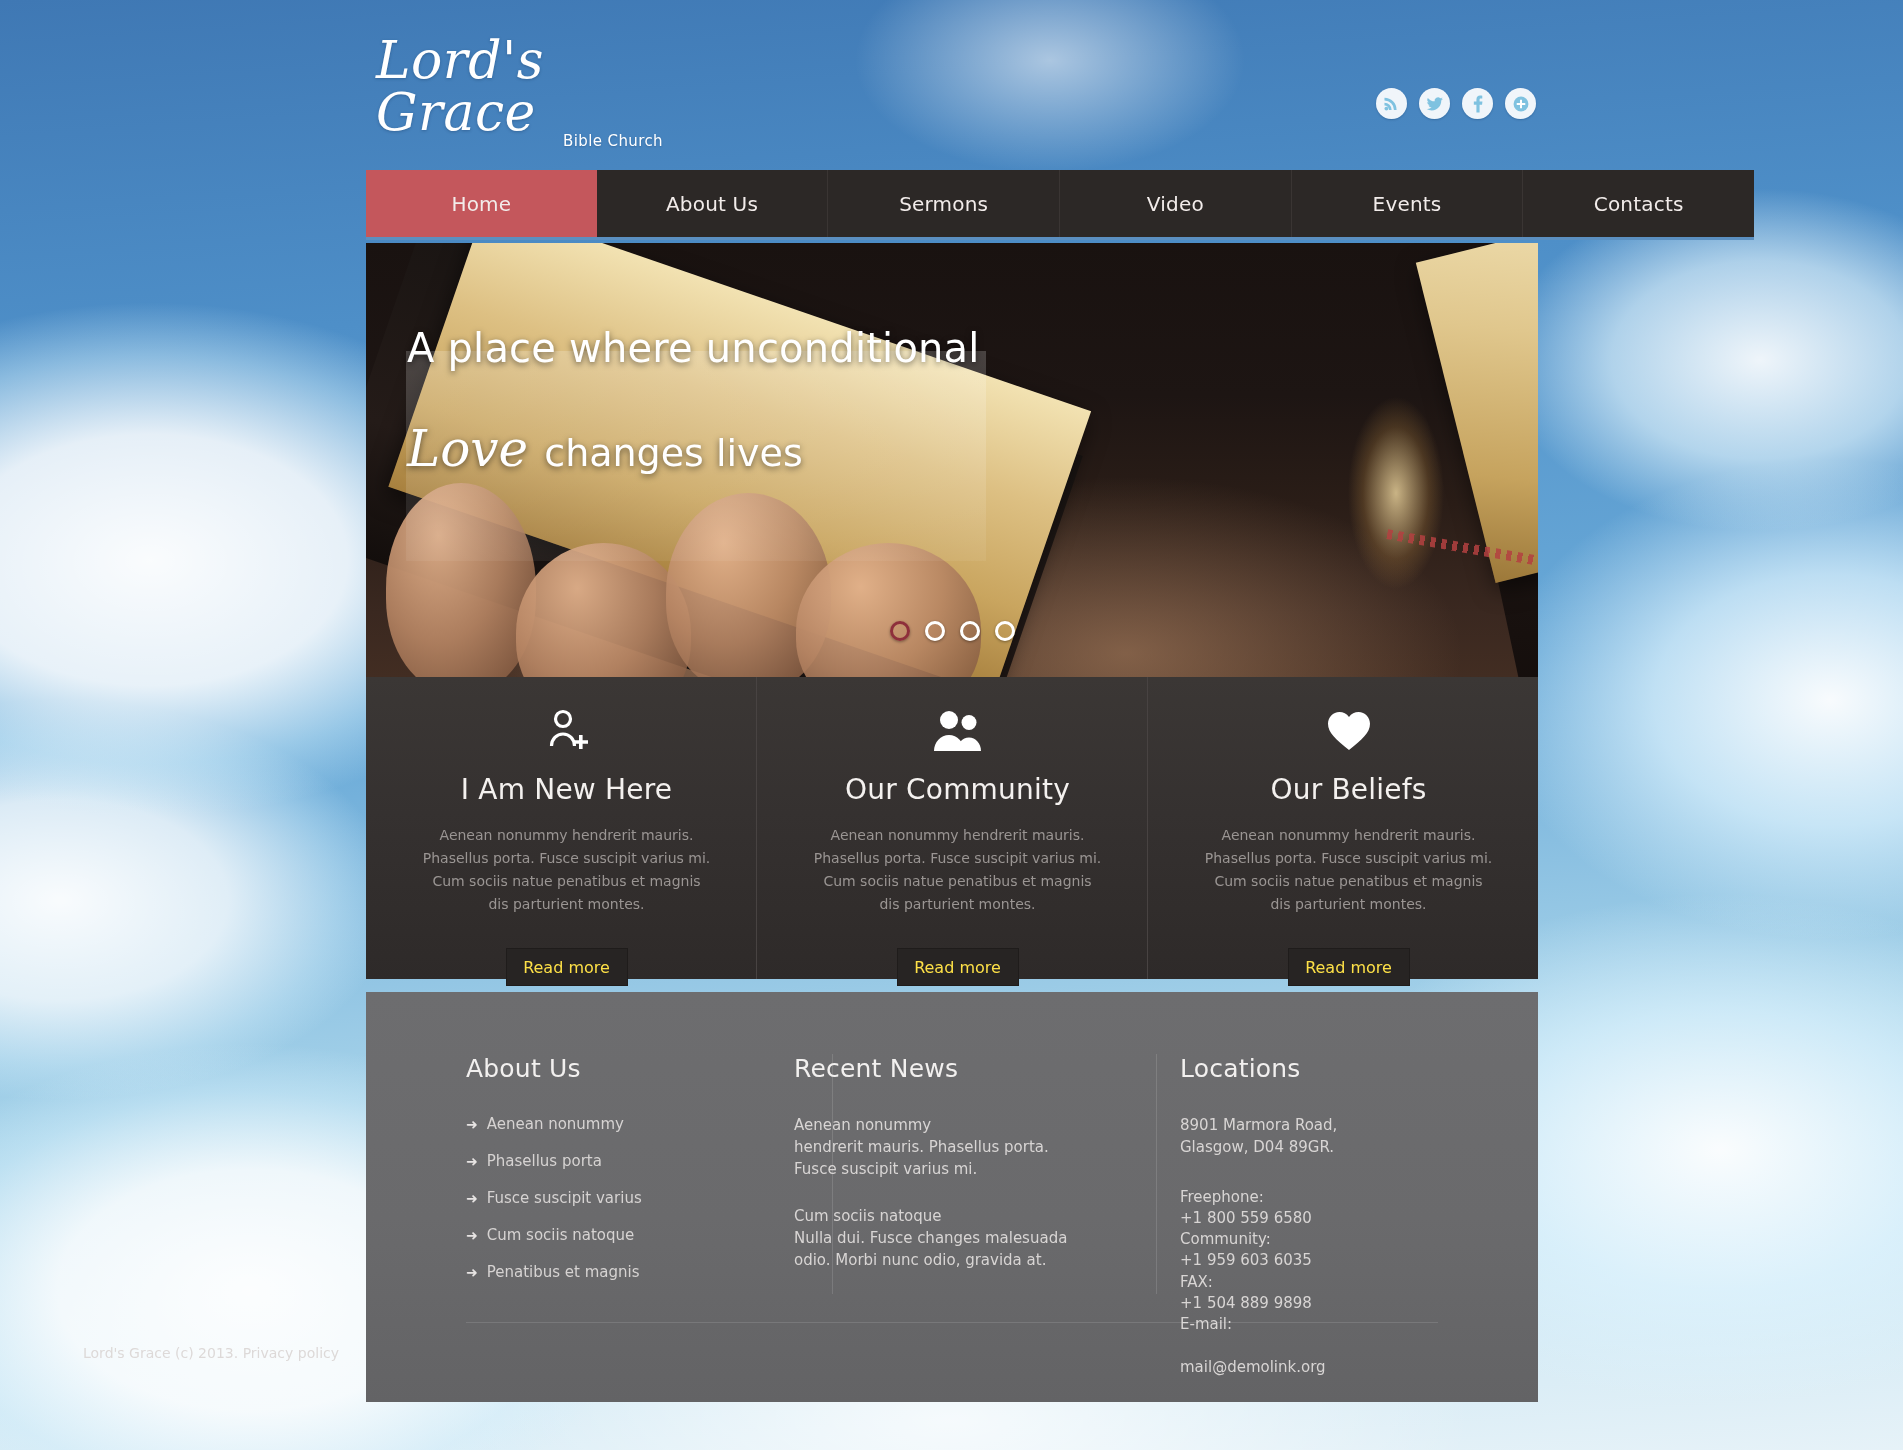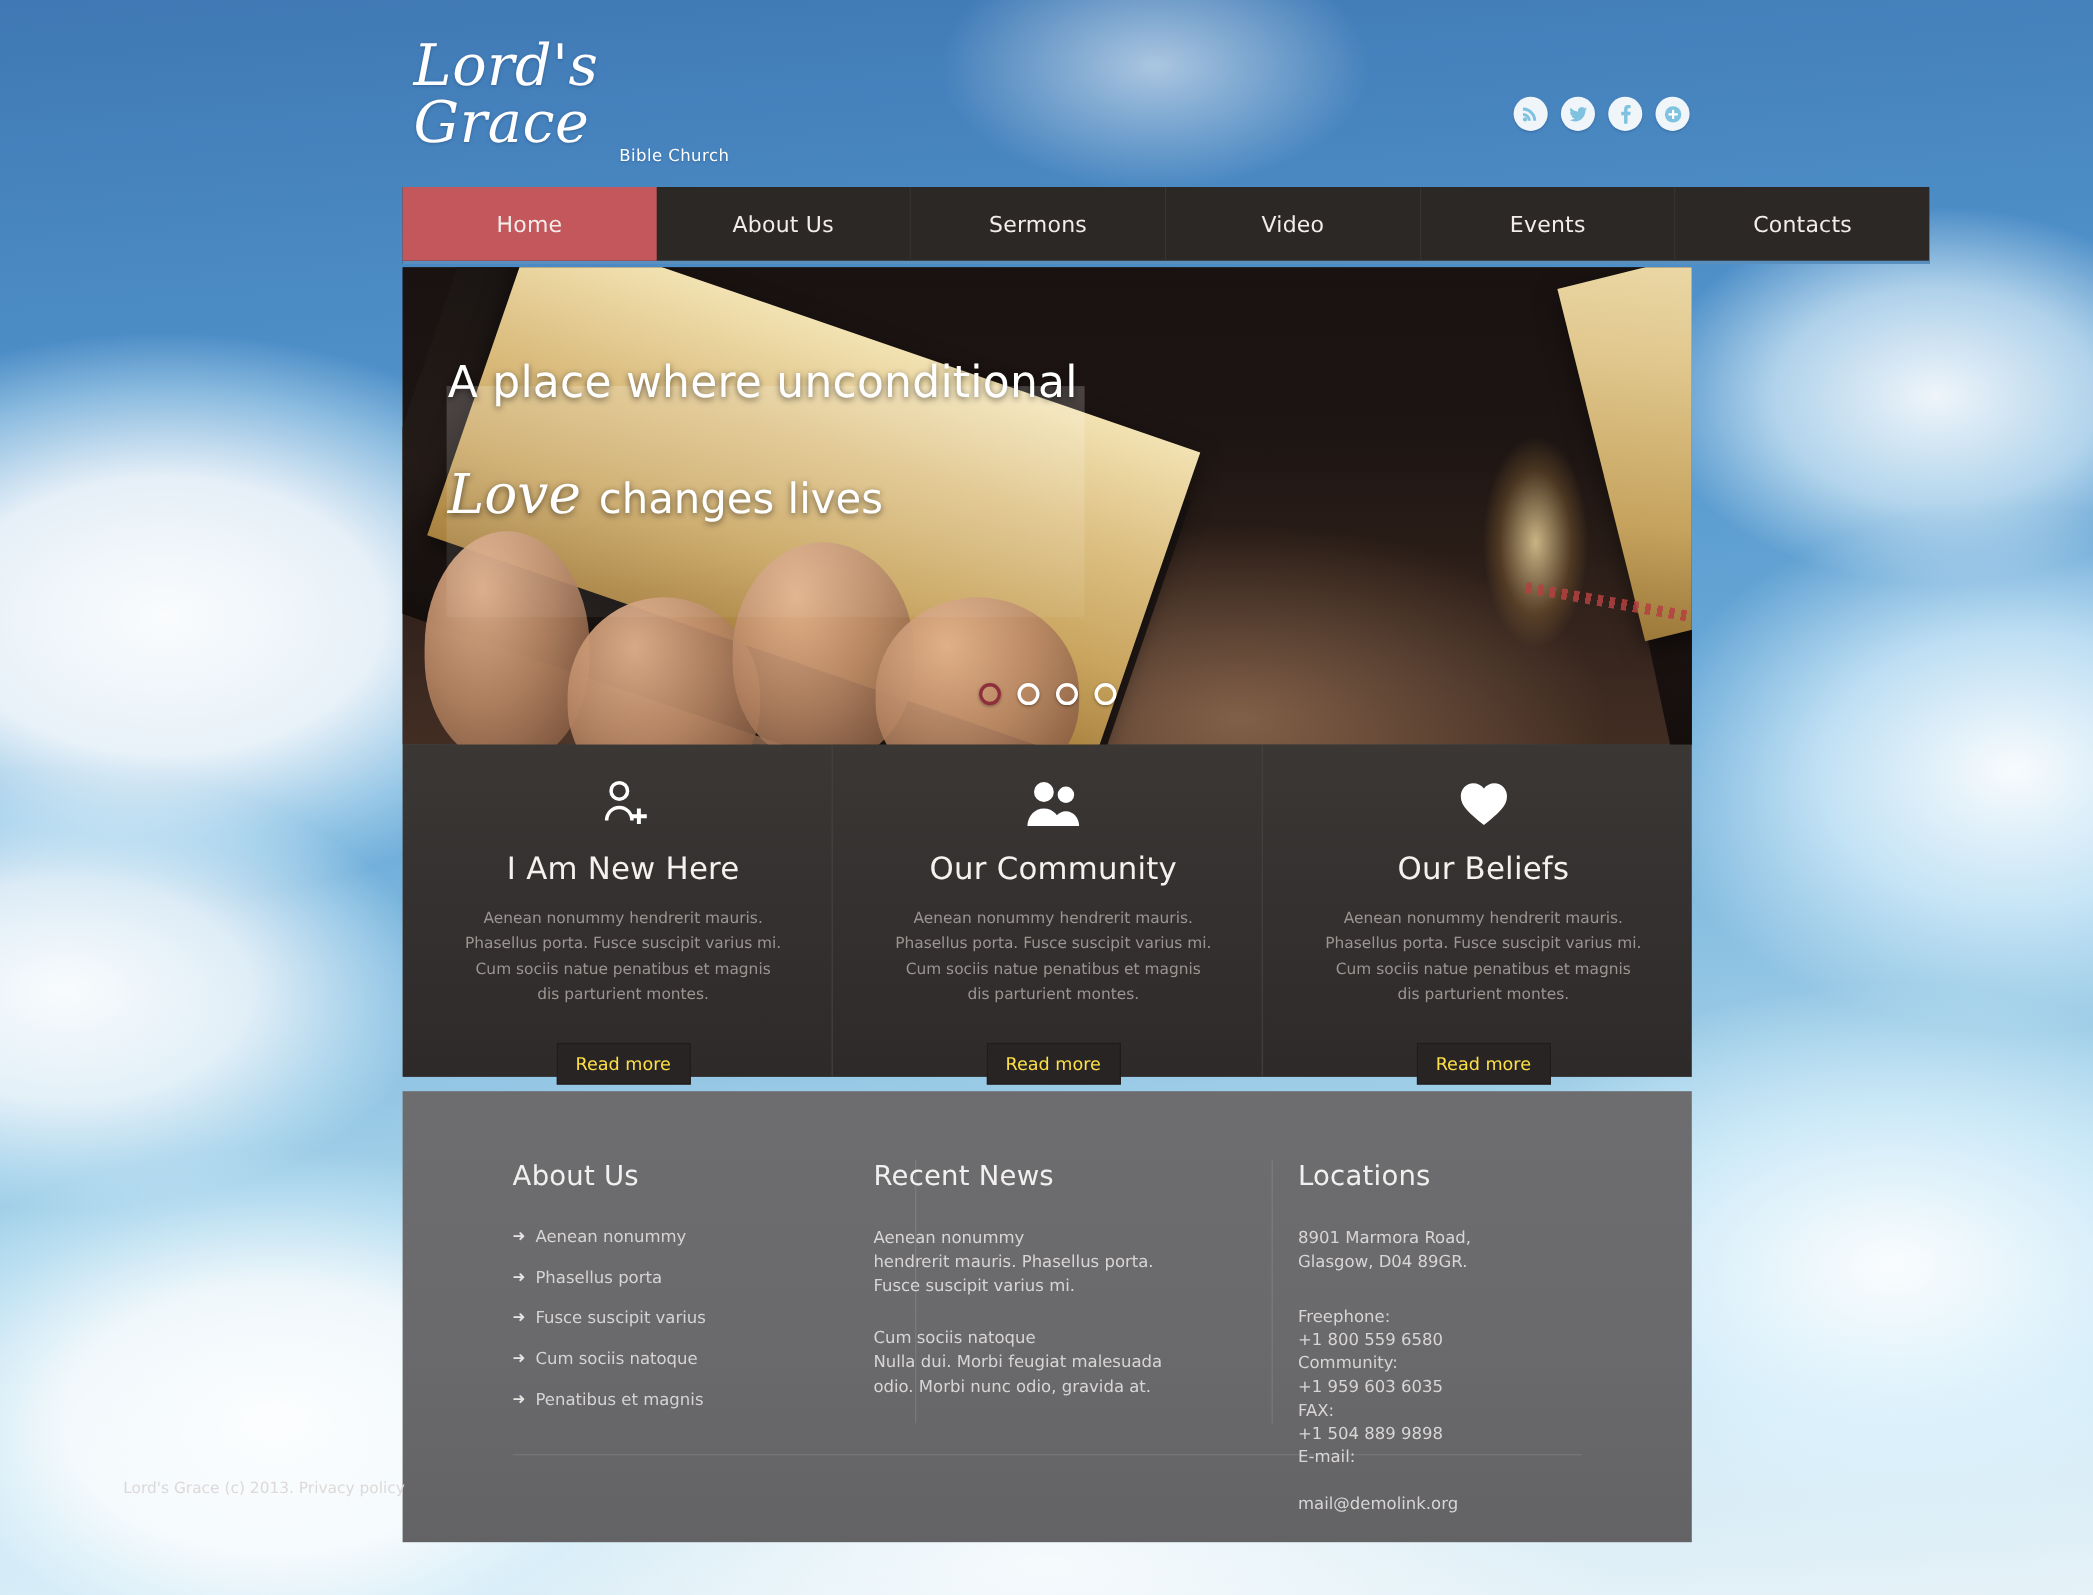--- a/index.html
+++ b/index.html
@@ -302,21 +302,21 @@
   .cmail { margin-top: 0; }
   .cmail a { color: #d8d5d4; text-decoration: none; cursor: pointer; }
 
   .footer-sep {
     position: absolute;
     left: 100px; right: 100px; top: 330px;
     height: 1px; background: rgba(255,255,255,.12);
   }
   .copyright {
     position: absolute;
-    left: 112px; top: 1345px;
+    left: 83px; top: 1345px;
     font-size: 14px; color: #ddd9d8;
   }
 </style>
 </head>
 <body>
 
 <div id="page">
 
   <div id="header">
 
@@ -484,21 +484,21 @@
       </div>
 
       <div class="fcol c2">
         <h3>Recent News</h3>
         <div class="news-block">
           <div>Aenean nonummy</div>
           <div>hendrerit mauris. Phasellus porta. Fusce suscipit varius mi.</div>
         </div>
         <div class="news-block">
           <div>Cum sociis natoque</div>
-          <div>Nulla dui. Morbi feugiat malesuada odio. Morbi nunc odio, gravida at.</div>
+          <div>Nulla dui. Fusce changes malesuada odio. Morbi nunc odio, gravida at.</div>
         </div>
       </div>
 
       <div class="fcol c3">
         <h3>Locations</h3>
         <div class="addr">
           <div>8901 Marmora Road,</div>
           <div>Glasgow, D04 89GR.</div>
         </div>
         <div class="contacts">

